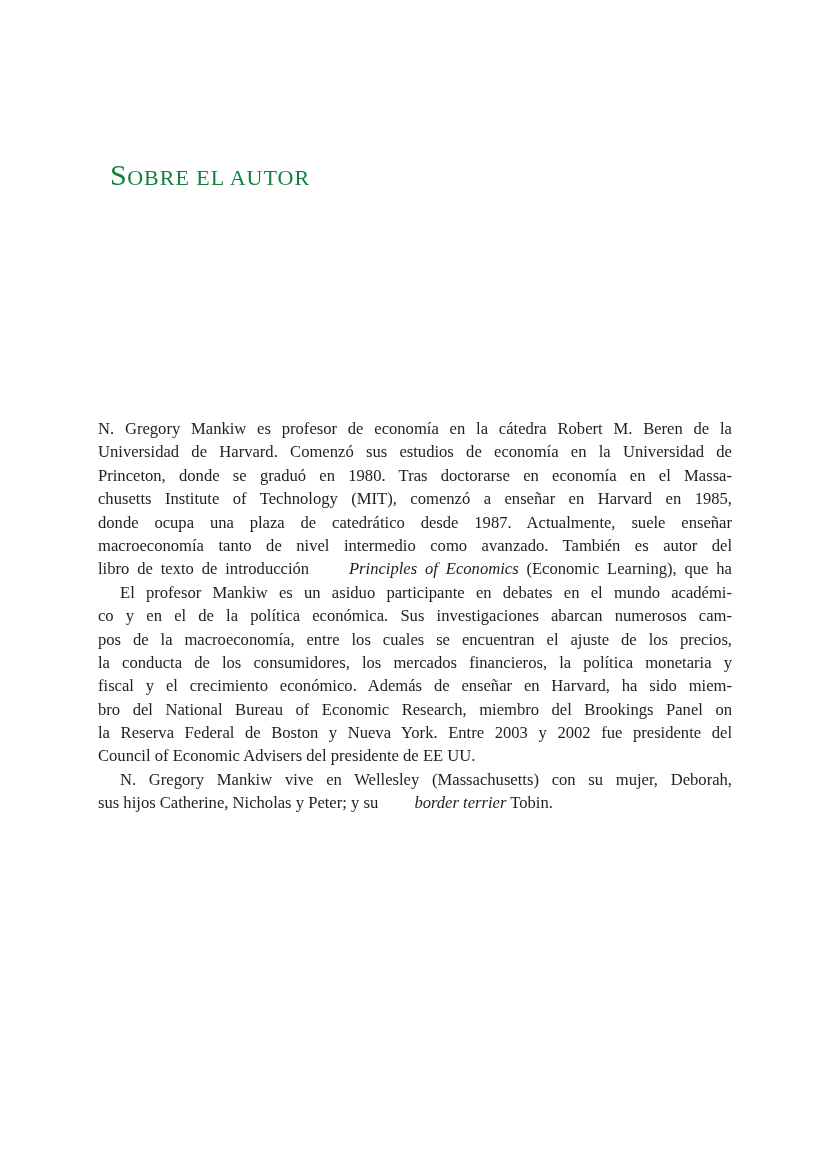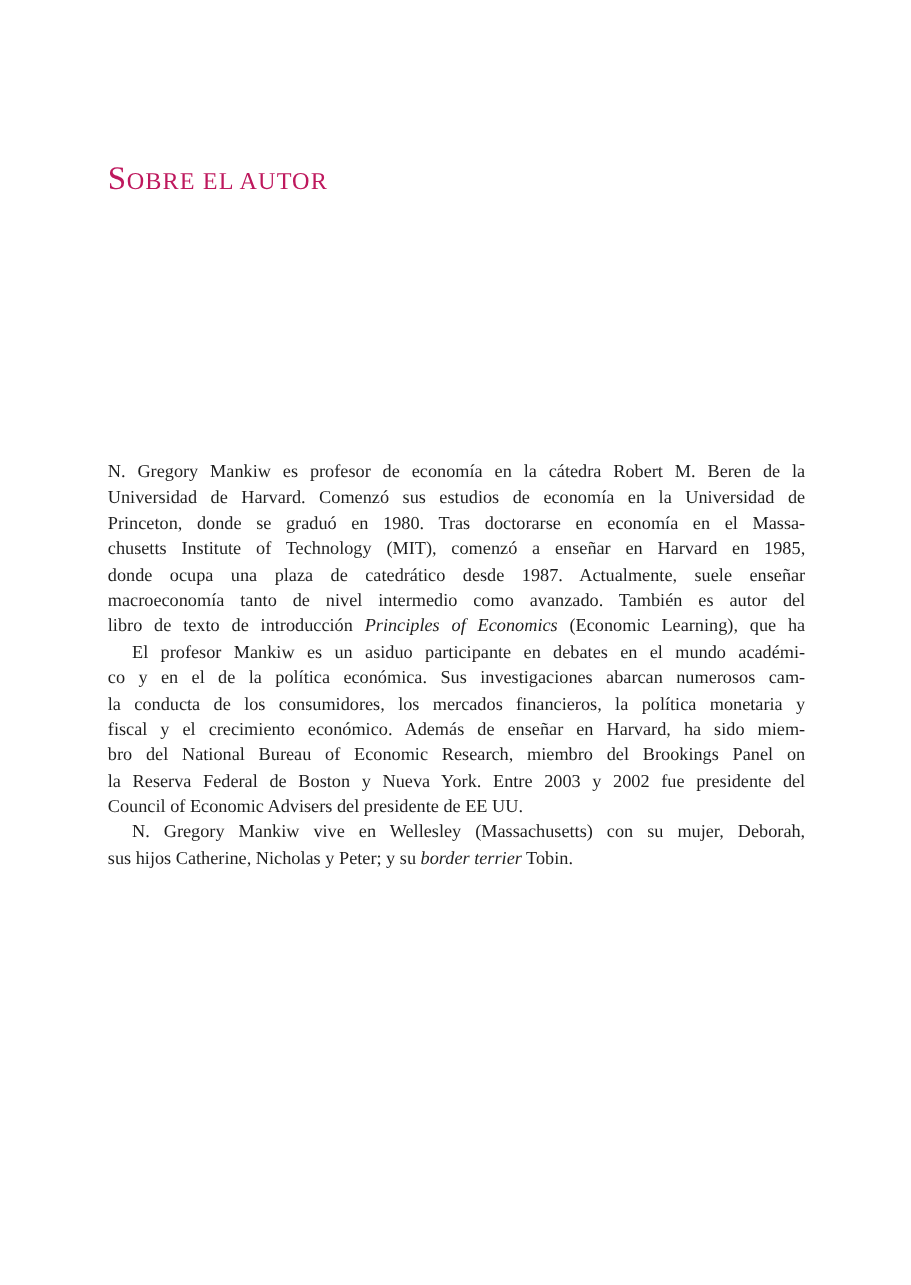--- a/index.html
+++ b/index.html
@@ -12,25 +12,25 @@
       height: 1168px;
       position: relative;
       overflow: hidden;
       font-family: "Liberation Serif", "DejaVu Serif", serif;
       color: #1e1e1e;
     }
     .heading {
       position: absolute;
       left: 98px;
       top: 146px;
-      margin: 0;
+      margin: 12px;
       font-weight: normal;
       font-size: 30px;
       letter-spacing: 0.5px;
-      color: #be185d;
+      color: #15803d;
       line-height: 34px;
       white-space: nowrap;
     }
     .heading .cap-big { font-size: 30px; }
     .heading .cap-small { font-size: 22px; text-transform: uppercase; letter-spacing: 1px; }
 
     .body-text {
       position: absolute;
       left: 98px;
       top: 417px;
@@ -45,21 +45,21 @@
       text-align-last: justify;
       height: 23.4px;
       overflow: visible;
     }
     .line.last {
       text-align-last: left;
     }
     .line.indent {
       padding-left: 22px;
     }
-    em { font-style: italic; }
+    em { font-style: italic; margin-left: 32px; }
   </style>
 </head>
 <body>
 
 <h1 class="heading"><span class="cap-big">S</span><span class="cap-small">obre el autor</span></h1>
 
 <div class="body-text">
 
   <div>
     <span class="line">N. Gregory Mankiw es profesor de economía en la cátedra Robert M. Beren de la</span>
@@ -67,20 +67,21 @@
     <span class="line">Princeton, donde se graduó en 1980. Tras doctorarse en economía en el Massa-</span>
     <span class="line">chusetts Institute of Technology (MIT), comenzó a enseñar en Harvard en 1985,</span>
     <span class="line">donde ocupa una plaza de catedrático desde 1987. Actualmente, suele enseñar</span>
     <span class="line">macroeconomía tanto de nivel intermedio como avanzado. También es autor del</span>
     <span class="line"><span>libro de texto de introducción </span><em>Principles of Economics</em><span> (Economic Learning), que ha</span></span>
   </div>
 
   <div>
     <span class="line indent">El profesor Mankiw es un asiduo participante en debates en el mundo académi-</span>
     <span class="line">co y en el de la política económica. Sus investigaciones abarcan numerosos cam-</span>
+    <span class="line">pos de la macroeconomía, entre los cuales se encuentran el ajuste de los precios,</span>
     <span class="line">la conducta de los consumidores, los mercados financieros, la política monetaria y</span>
     <span class="line">fiscal y el crecimiento económico. Además de enseñar en Harvard, ha sido miem-</span>
     <span class="line">bro del National Bureau of Economic Research, miembro del Brookings Panel on</span>
     <span class="line">la Reserva Federal de Boston y Nueva York. Entre 2003 y 2002 fue presidente del</span>
     <span class="line last">Council of Economic Advisers del presidente de EE UU.</span>
   </div>
 
   <div>
     <span class="line indent">N. Gregory Mankiw vive en Wellesley (Massachusetts) con su mujer, Deborah,</span>
     <span class="line last"><span>sus hijos Catherine, Nicholas y Peter; y su </span><em>border terrier</em><span> Tobin.</span></span>

